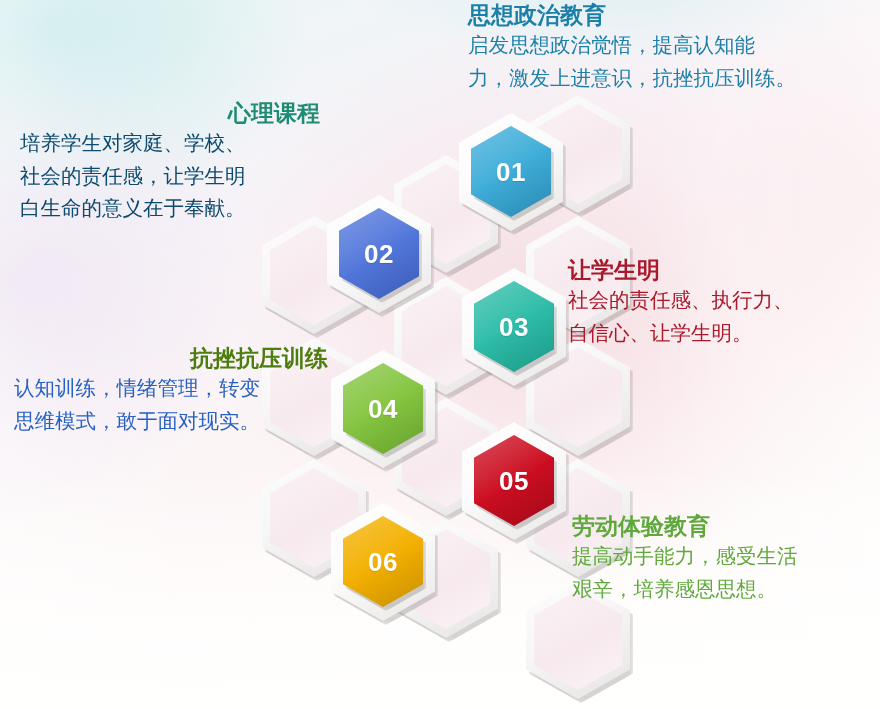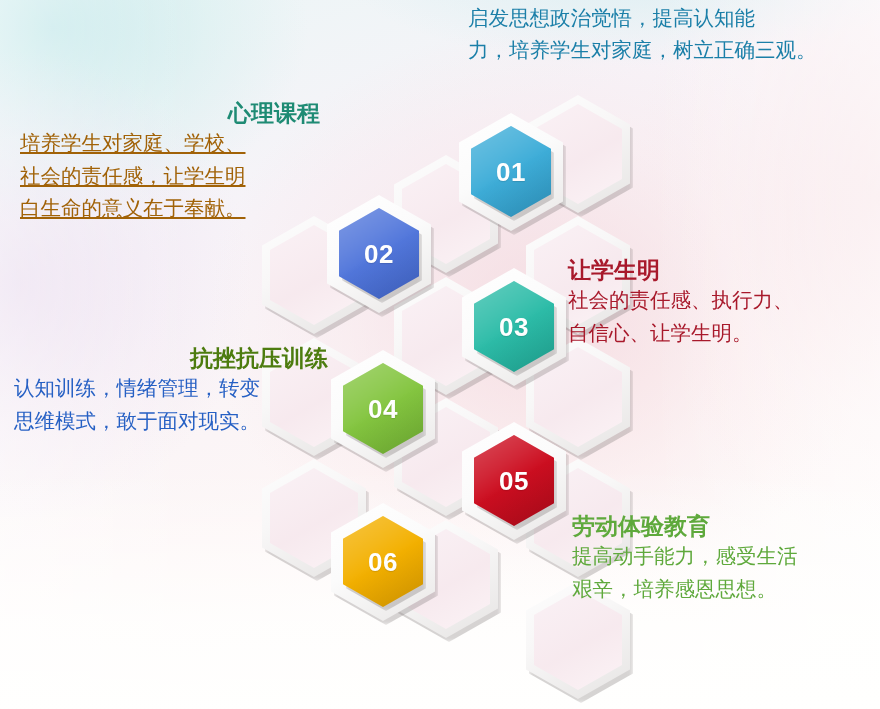--- a/index.html
+++ b/index.html
@@ -257,28 +257,29 @@
       <div class="tileshadow"></div>
       <div class="tile" style="background: linear-gradient(150deg, rgb(243, 176, 0) 0%, rgb(243, 176, 0) 48%, rgb(216, 154, 0) 100%);">
         <span class="num">06</span>
       </div>
       <div class="gloss"></div>
     </div>
   </div>
 
 <div id="labels">
     <div class="block" style="left: 468px; top: 2px; width: 400px;">
+      <div class="title align-left" style="color: rgb(27, 127, 168);">思想政治教育</div>
       <div class="desc align-left" style="color: rgb(27, 127, 168);">
         <div>启发思想政治觉悟，提高认知能</div>
-        <div>力，培养学生对家庭，树立正确三观。</div>
+        <div>力，激发上进意识，抗挫抗压训练。</div>
       </div>
     </div>
     <div class="block" style="left: 20px; top: 100px; width: 300px;">
       <div class="title align-right" style="color: rgb(30, 139, 116);">心理课程</div>
-      <div class="desc align-left" style="color: #a16207; text-decoration: underline;">
+      <div class="desc align-left" style="color: #0c4a6e;">
         <div>培养学生对家庭、学校、</div>
         <div>社会的责任感，让学生明</div>
         <div>白生命的意义在于奉献。</div>
       </div>
     </div>
     <div class="block" style="left: 568px; top: 257px; width: 310px;">
       <div class="title align-left" style="color: rgb(168, 25, 43);">让学生明</div>
       <div class="desc align-left" style="color: rgb(168, 25, 43);">
         <div>社会的责任感、执行力、</div>
         <div>自信心、让学生明。</div>

